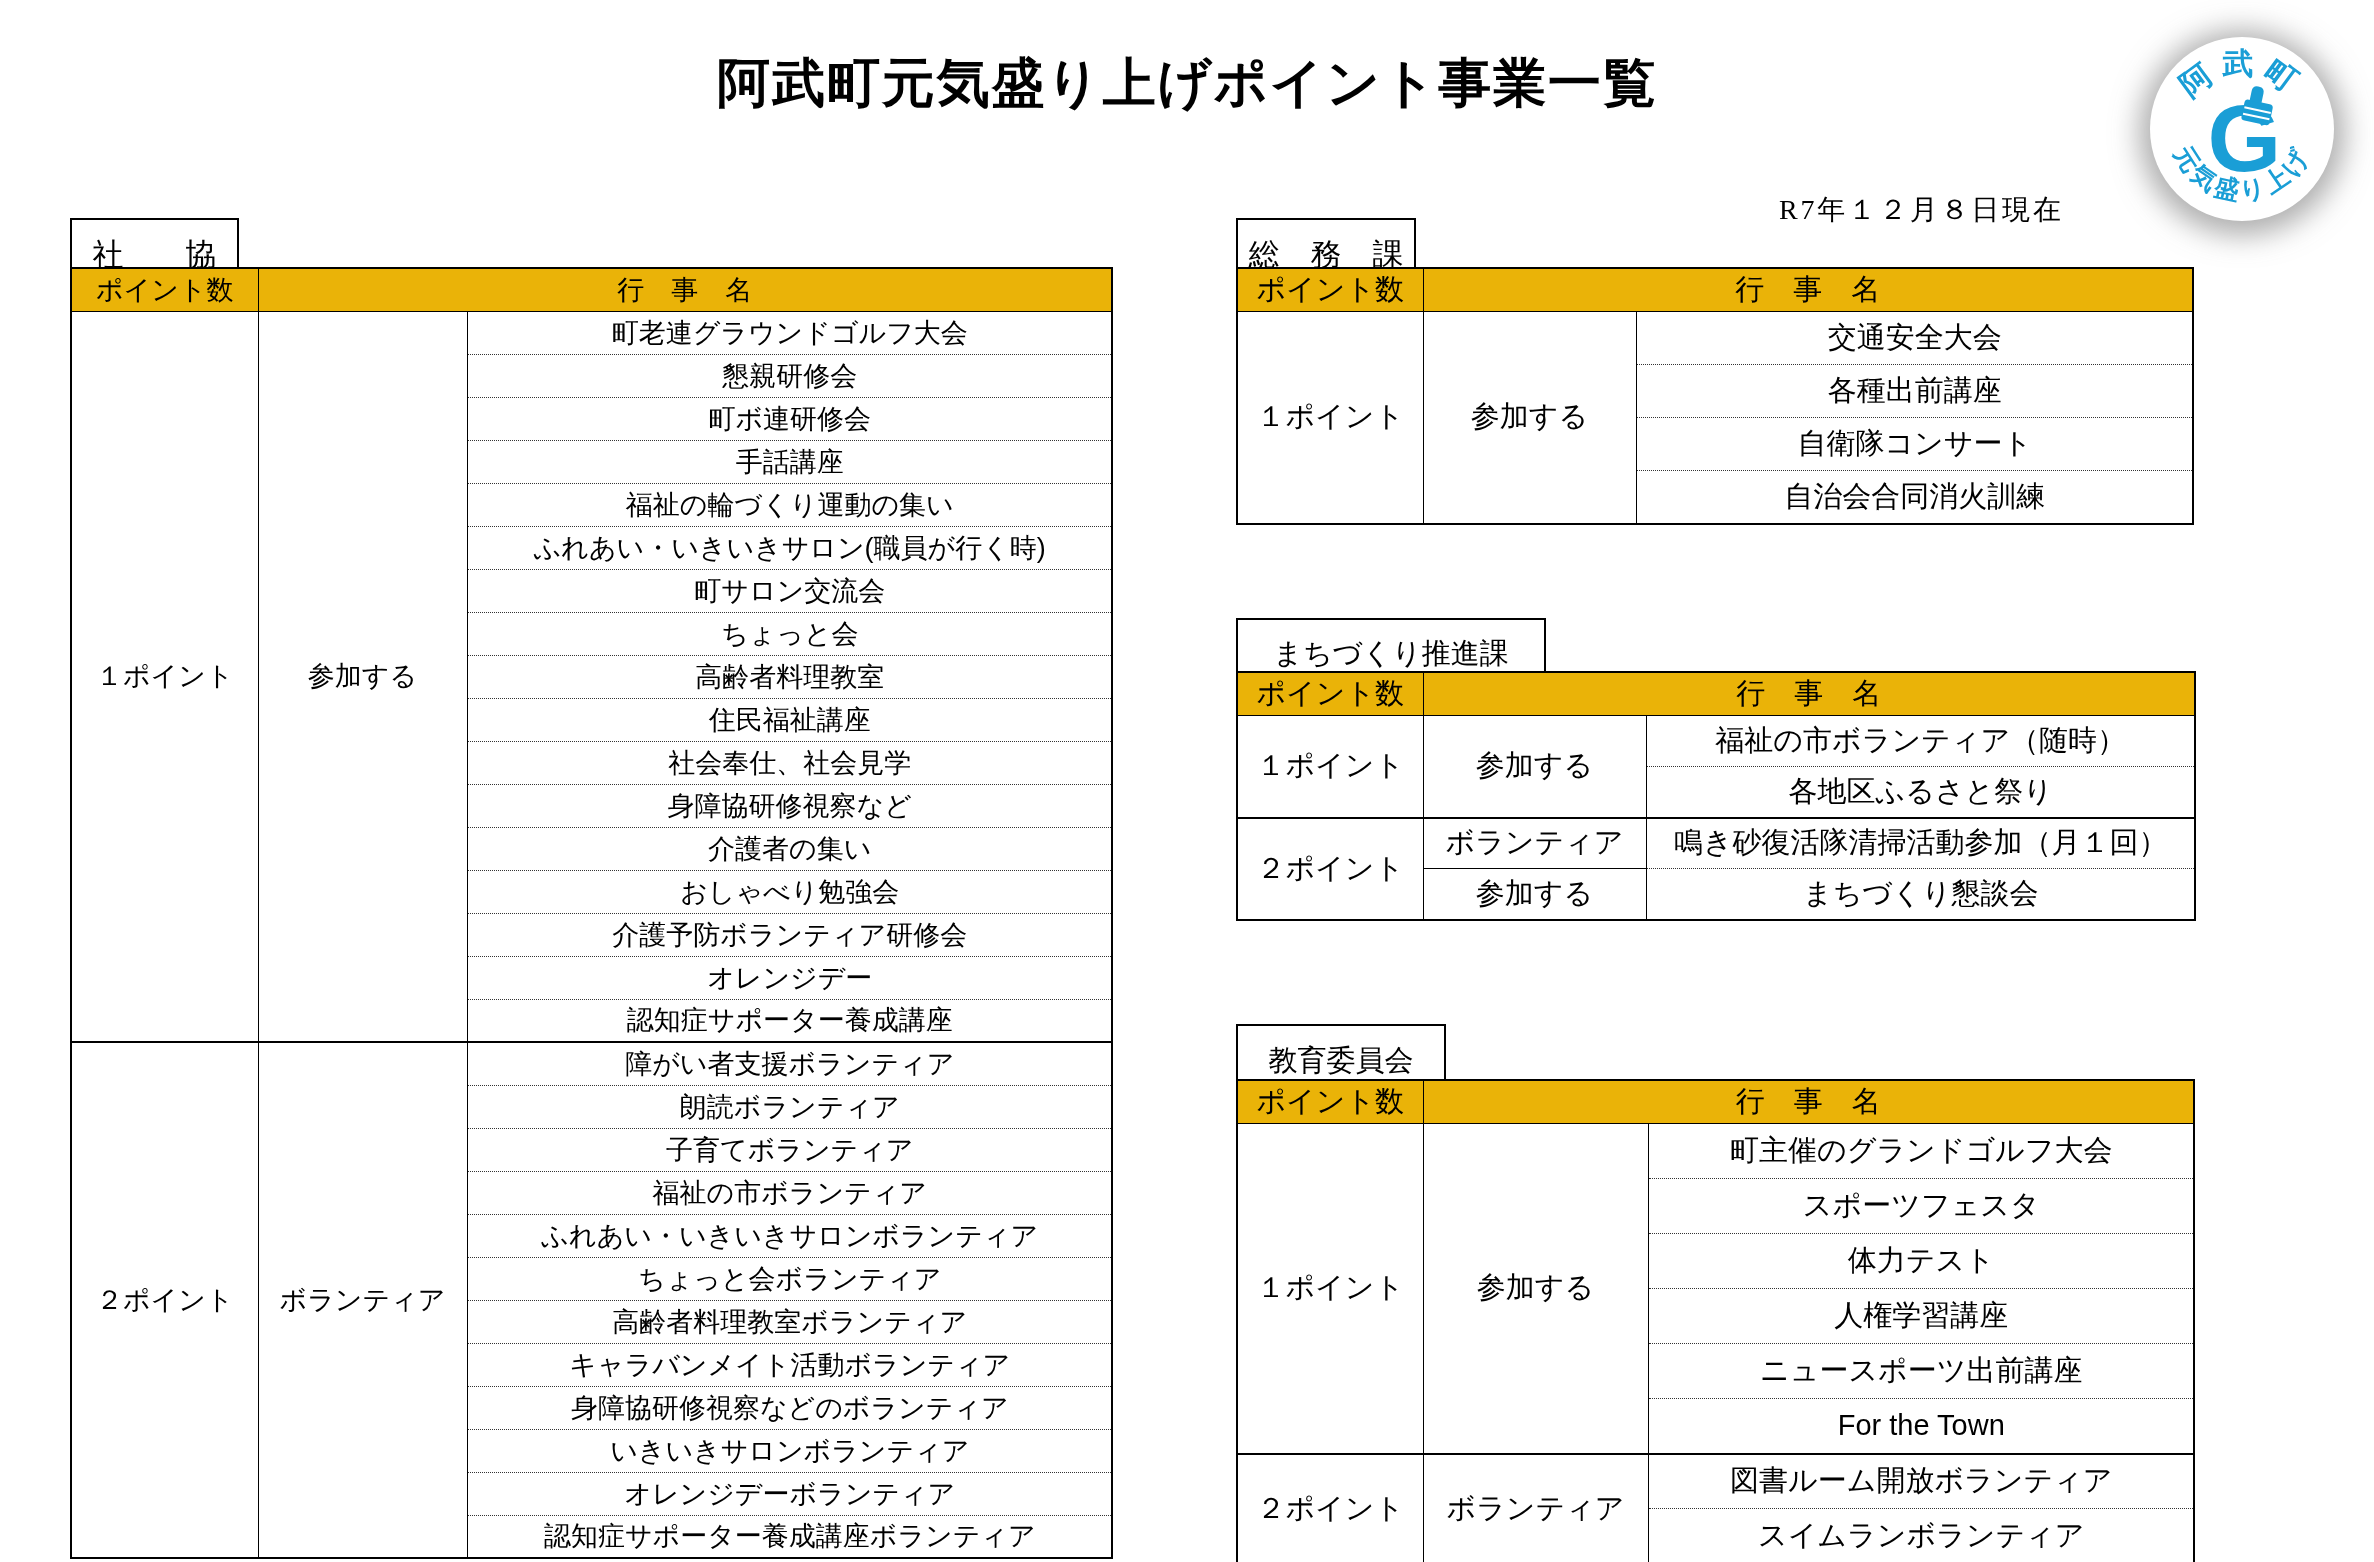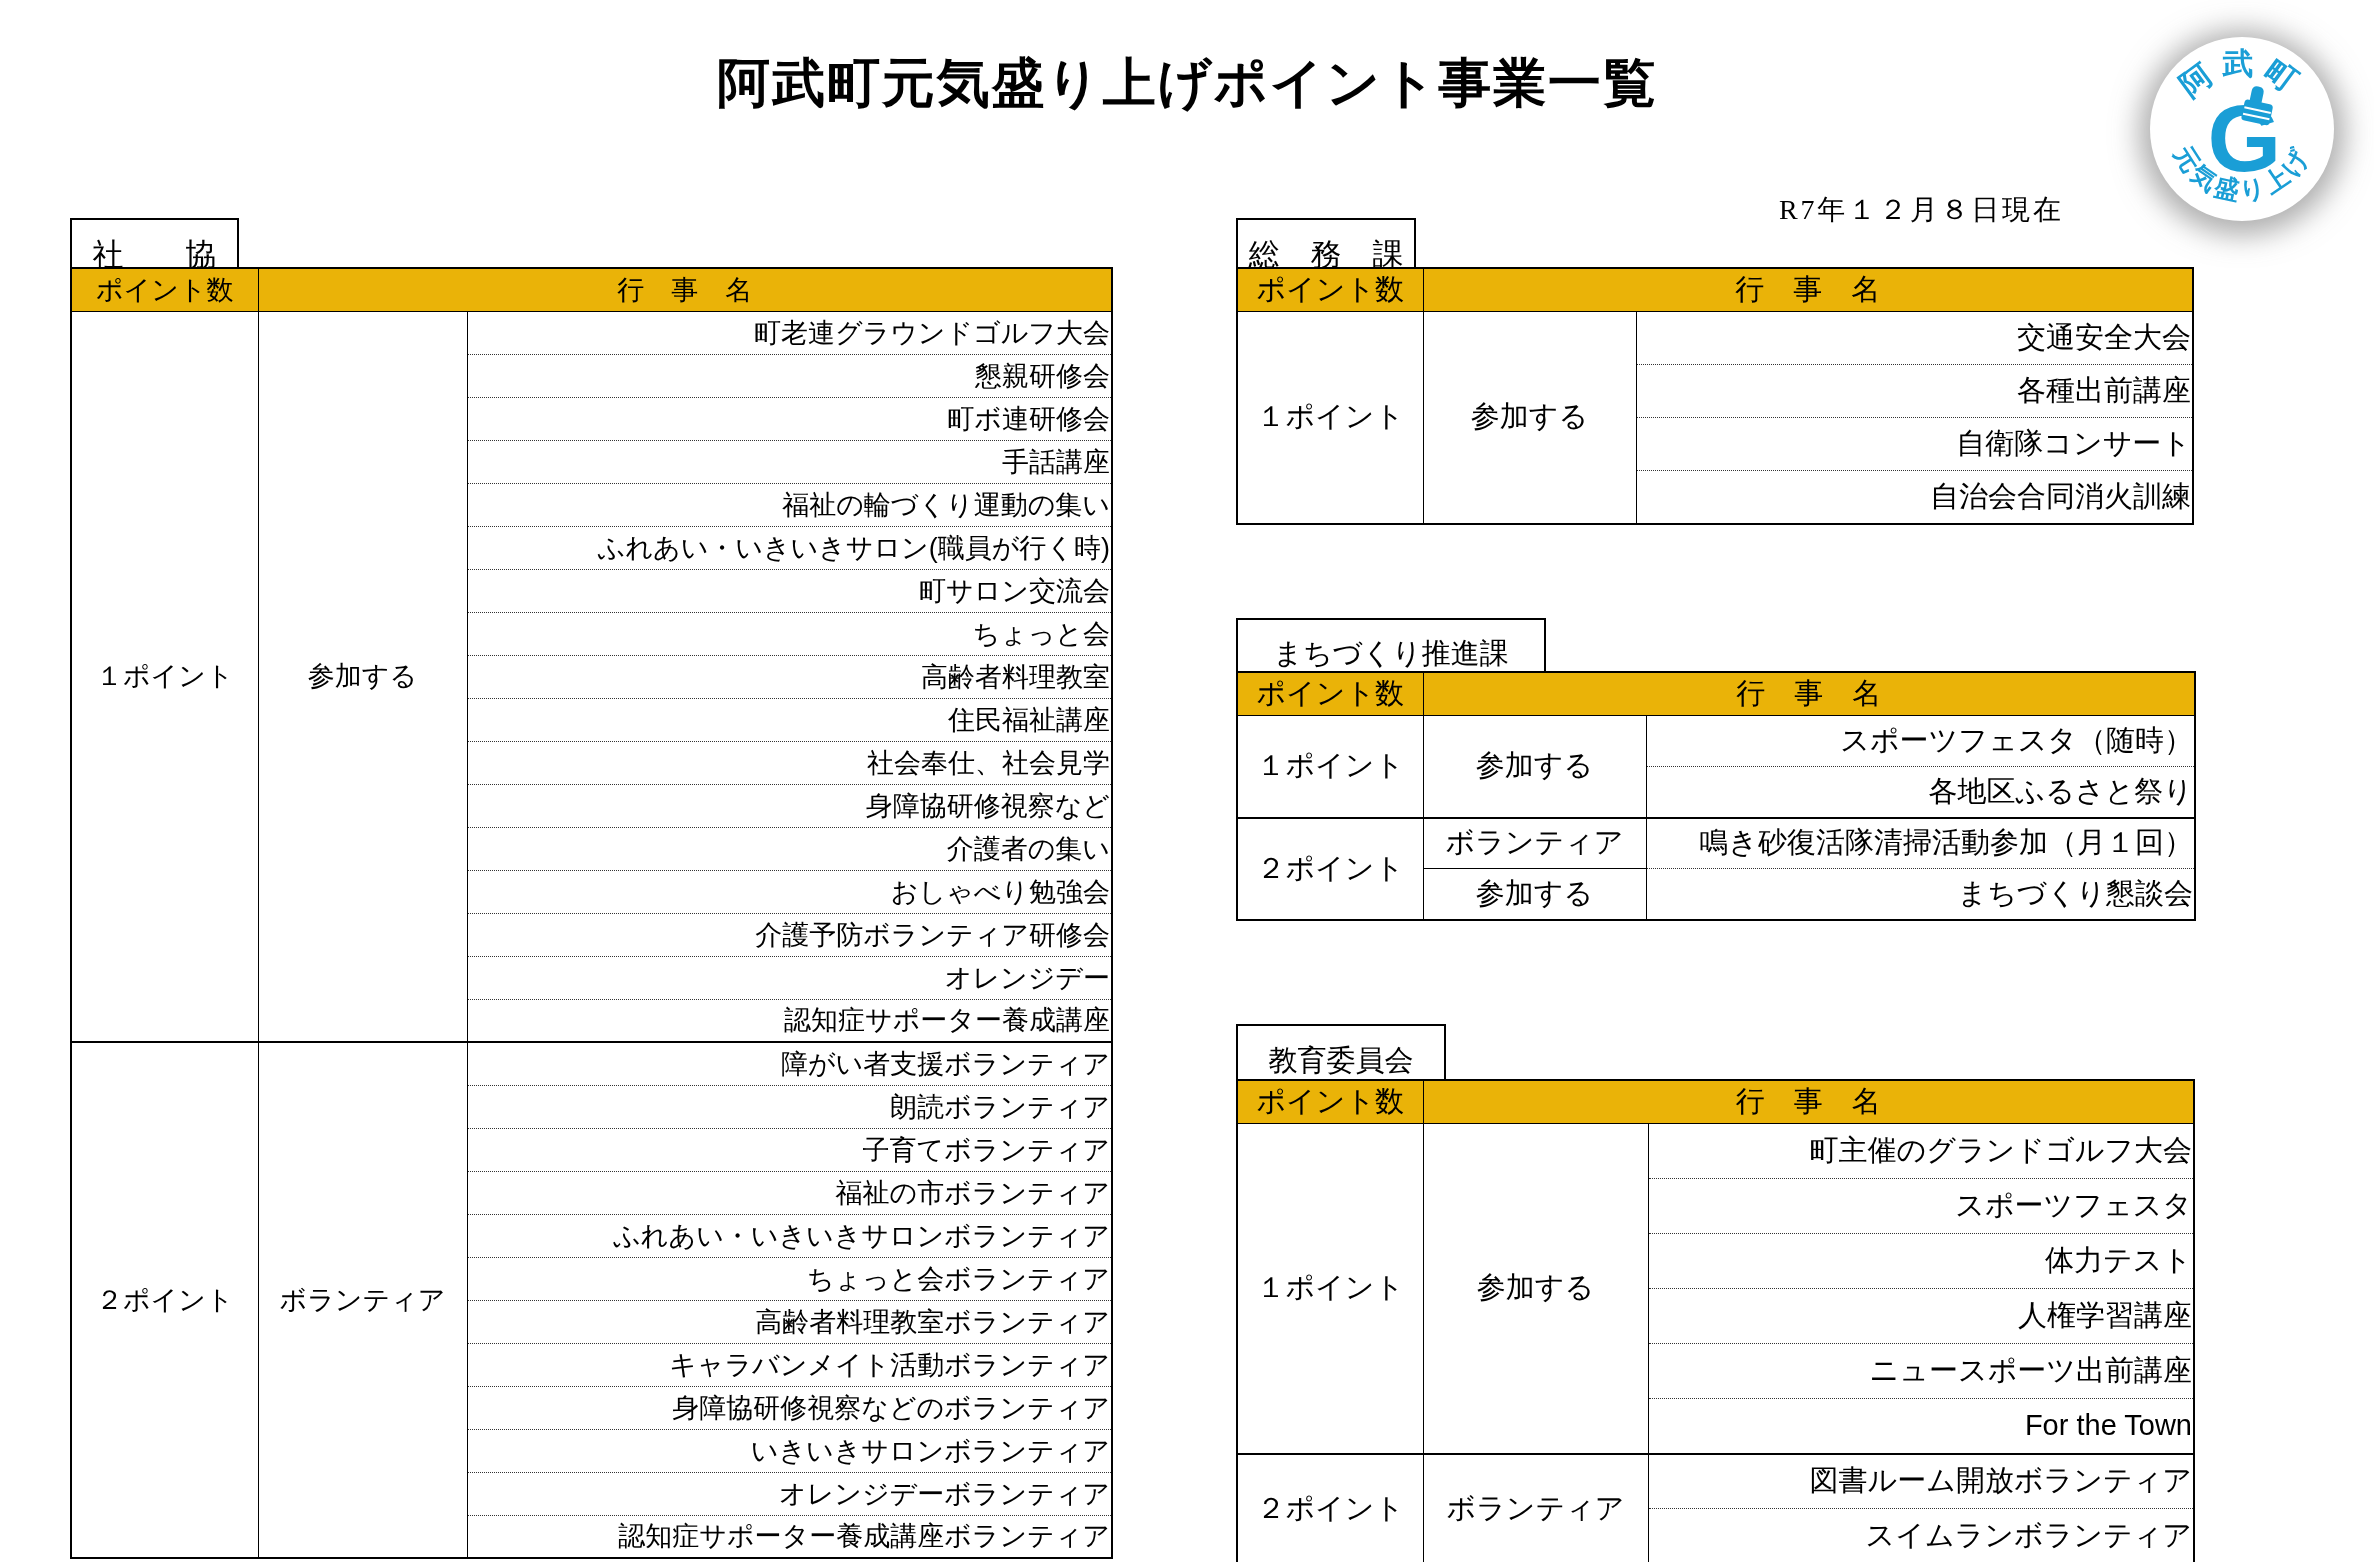--- a/index.html
+++ b/index.html
@@ -47,21 +47,21 @@
     border-left:1.4px solid #000;border-right:1.4px solid #000;
     vertical-align:middle;overflow:hidden;white-space:nowrap;
   }
   .tbl thead tr{height:43px;}
   .tbl th{background:#eab308;font-weight:400;text-align:center;border-bottom:1.9px solid #000;}
   #tbl-0 tbody tr{height:43px;}
   #tbl-1 tbody tr{height:53px;}
   #tbl-2 tbody tr{height:51px;}
   #tbl-3 tbody tr{height:55px;}
   td.points,td.action{text-align:center;}
-  td.event{text-align:right;padding-left:2px;}
+  td.event{text-align:center;padding-left:2px;}
   tr.group-start td{border-top:2.3px solid #000;}
   tr.action-start td.action{border-top:1.9px solid #000;}
   tr.action-start td.event{border-top:1.4px dotted #333;}
   tr.event-cont td.event{border-top:1.4px dotted #333;}
 </style>
 </head>
 <body>
 
 <div class="page-title">阿武町元気盛り上げポイント事業一覧</div>
 
@@ -243,21 +243,21 @@
       <thead>
         <tr>
           <th class="points-h">ポイント数</th>
           <th class="event-h" colspan="2">行　事　名</th>
         </tr>
       </thead>
       <tbody>
         <tr>
           <td class="points" rowspan="2">１ポイント</td>
           <td class="action" rowspan="2">参加する</td>
-          <td class="event">スポーツフェスタ（随時）</td>
+          <td class="event">福祉の市ボランティア（随時）</td>
         </tr>
         <tr class="event-cont">
           <td class="event">各地区ふるさと祭り</td>
         </tr>
         <tr class="group-start">
           <td class="points" rowspan="2">２ポイント</td>
           <td class="action" rowspan="1">ボランティア</td>
           <td class="event">鳴き砂復活隊清掃活動参加（月１回）</td>
         </tr>
         <tr class="action-start">

